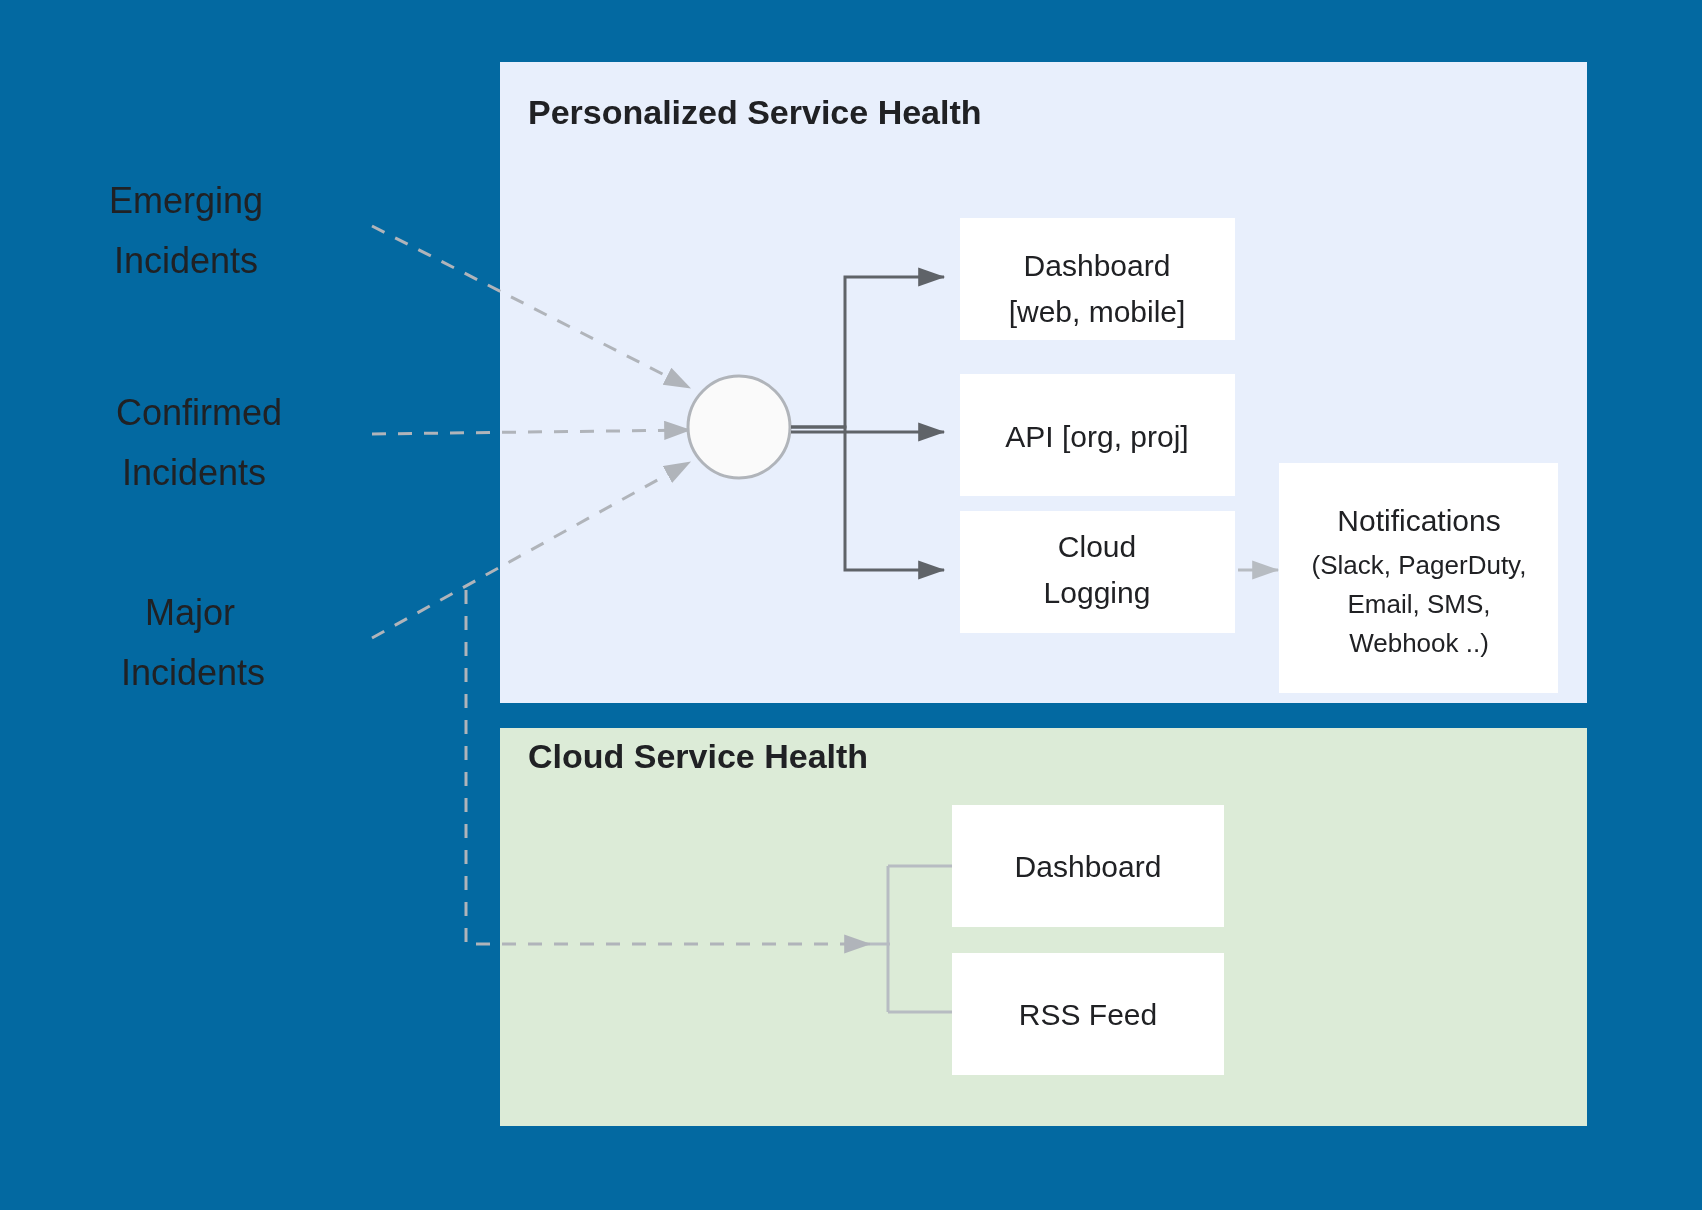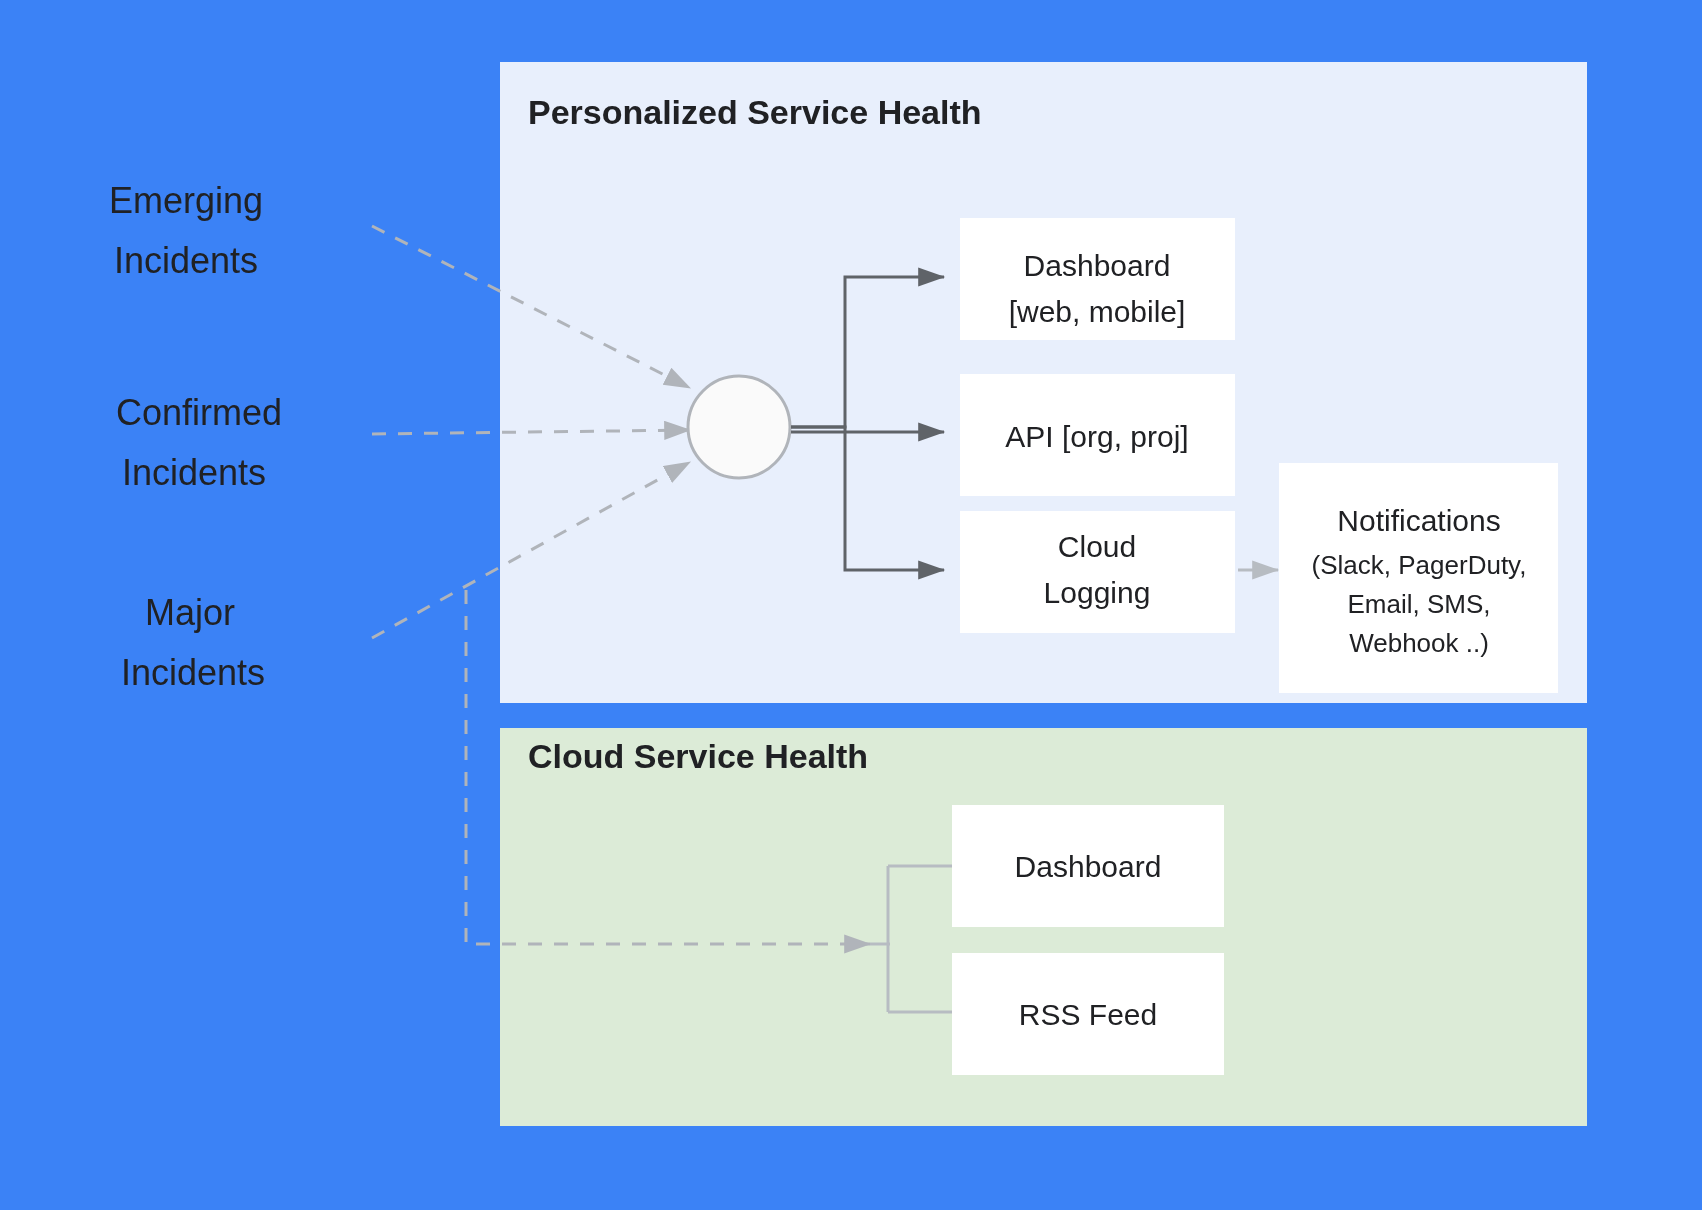--- a/index.html
+++ b/index.html
@@ -10,21 +10,21 @@
   body {
     width: 1702px;
     height: 1210px;
     font-family: "Liberation Sans", sans-serif;
     overflow: hidden;
   }
   #diagram-root {
     position: relative;
     width: 1702px;
     height: 1210px;
-    background: #3b82f6;
+    background: #0369a1;
     text-decoration: underline;
   }
   svg.layer {
     position: absolute;
     top: 0;
     left: 0;
     width: 1702px;
     height: 1210px;
   }
   .panel-title {

